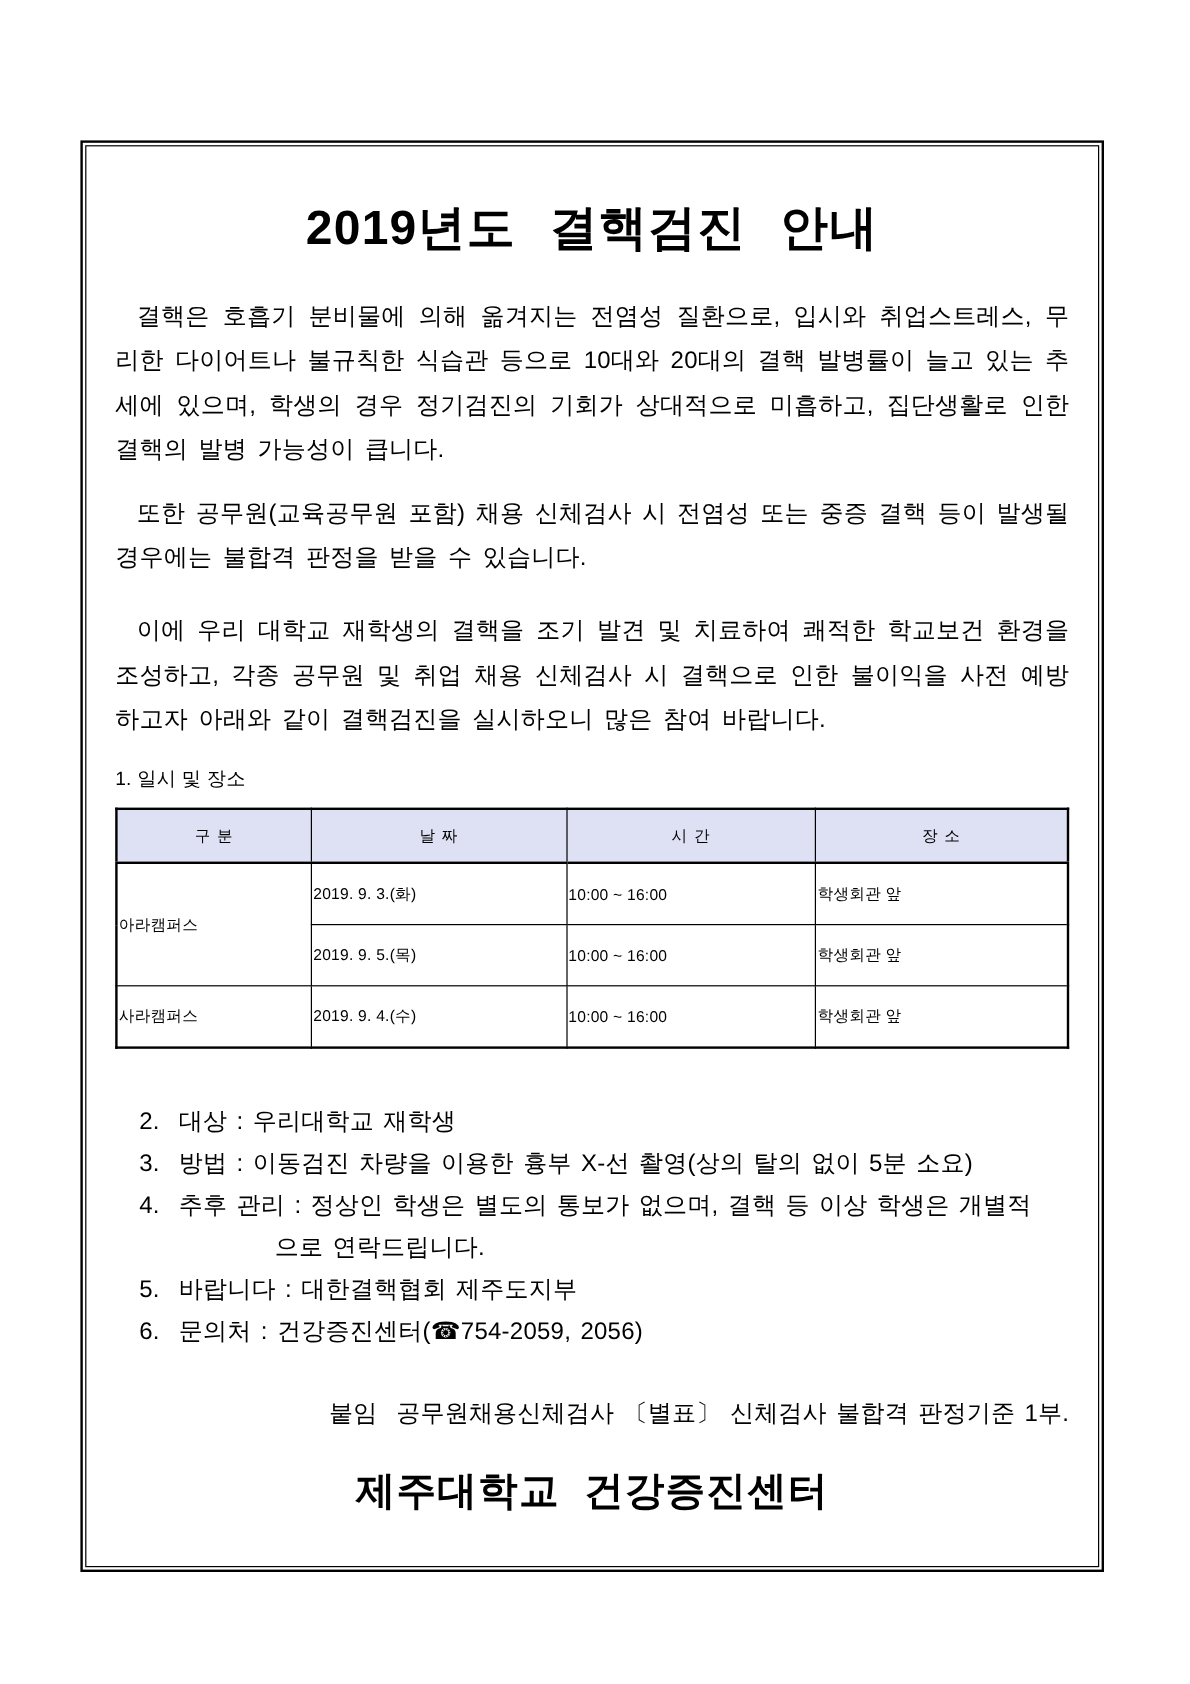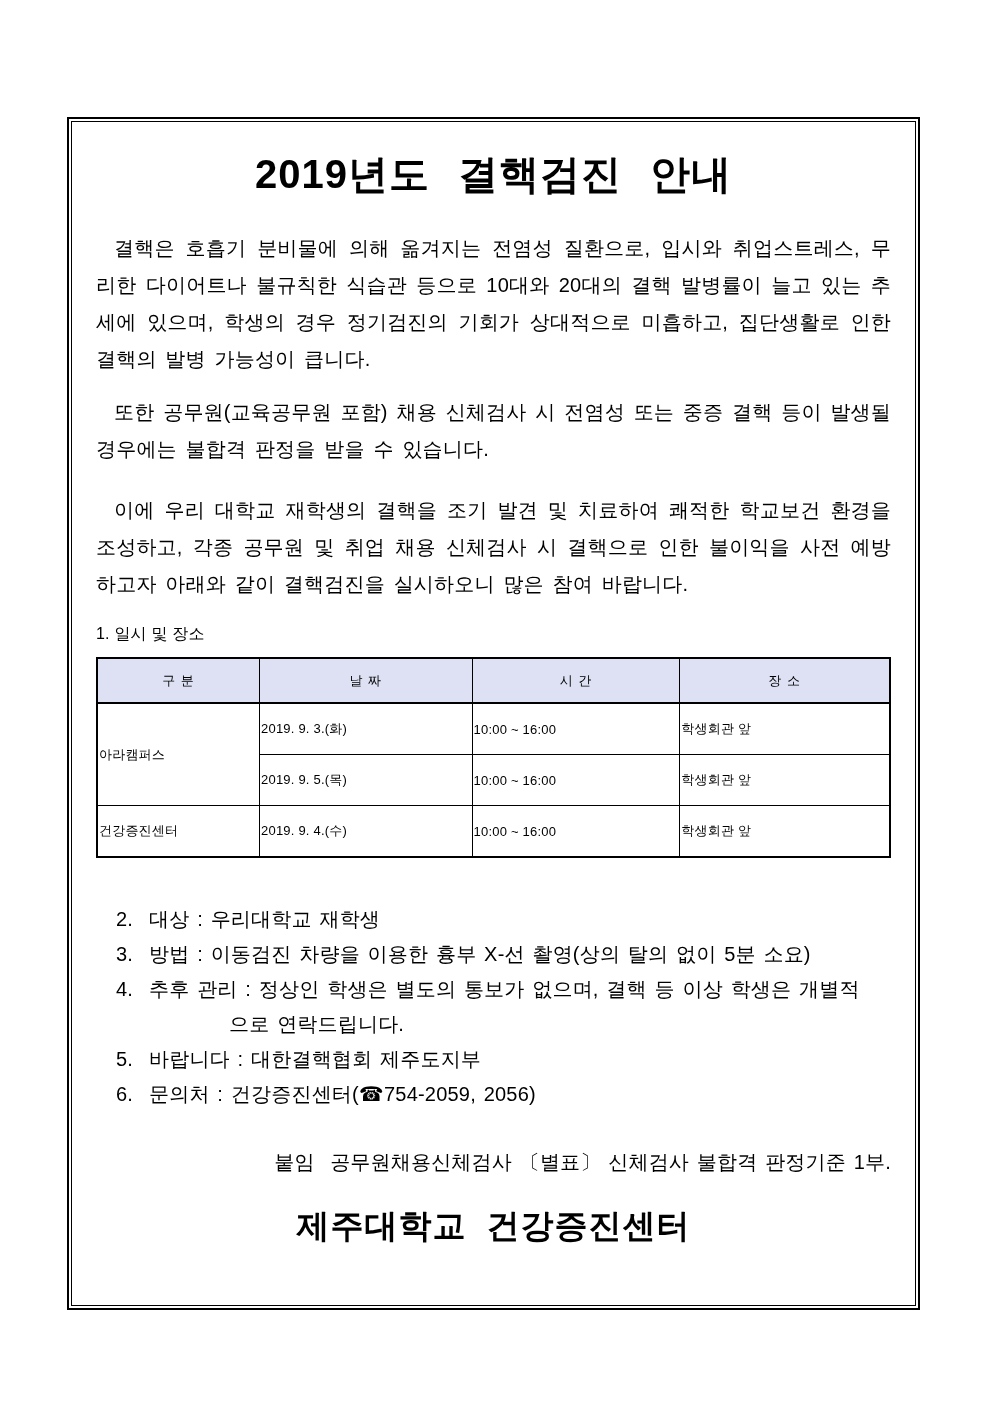--- a/index.html
+++ b/index.html
@@ -11,21 +11,21 @@
   }
   .page { position: relative; width: 992px; height: 1403px; background: #ffffff; overflow: hidden; }
   .frame {
     position: absolute; left: 67px; top: 117px;
     width: 853px; height: 1193px;
     border: 2px solid #000; box-sizing: border-box;
   }
   .frame-inner {
     position: absolute; left: 2px; top: 2px; right: 2px; bottom: 2px;
     border: 1px solid #000;
-    padding: 0 24px;
+    padding: 16px 24px;
     box-sizing: border-box;
     overflow: hidden;
   }
   .title {
     margin-top: 26px;
     text-align: center;
     font-size: 40px;
     font-weight: bold;
     letter-spacing: 1px;
     word-spacing: 16px;
@@ -139,21 +139,21 @@
             <td>2019. 9. 3.(화)</td>
             <td>10:00 ~ 16:00</td>
             <td>학생회관 앞</td>
           </tr>
           <tr>
             <td>2019. 9. 5.(목)</td>
             <td>10:00 ~ 16:00</td>
             <td>학생회관 앞</td>
           </tr>
           <tr>
-            <td>건강증진센터</td>
+            <td>사라캠퍼스</td>
             <td>2019. 9. 4.(수)</td>
             <td>10:00 ~ 16:00</td>
             <td>학생회관 앞</td>
           </tr>
         </tbody>
       </table>
 
       <div class="items">
         <div class="item">
           <span class="num">2.</span><span>대상 : 우리대학교 재학생</span>

